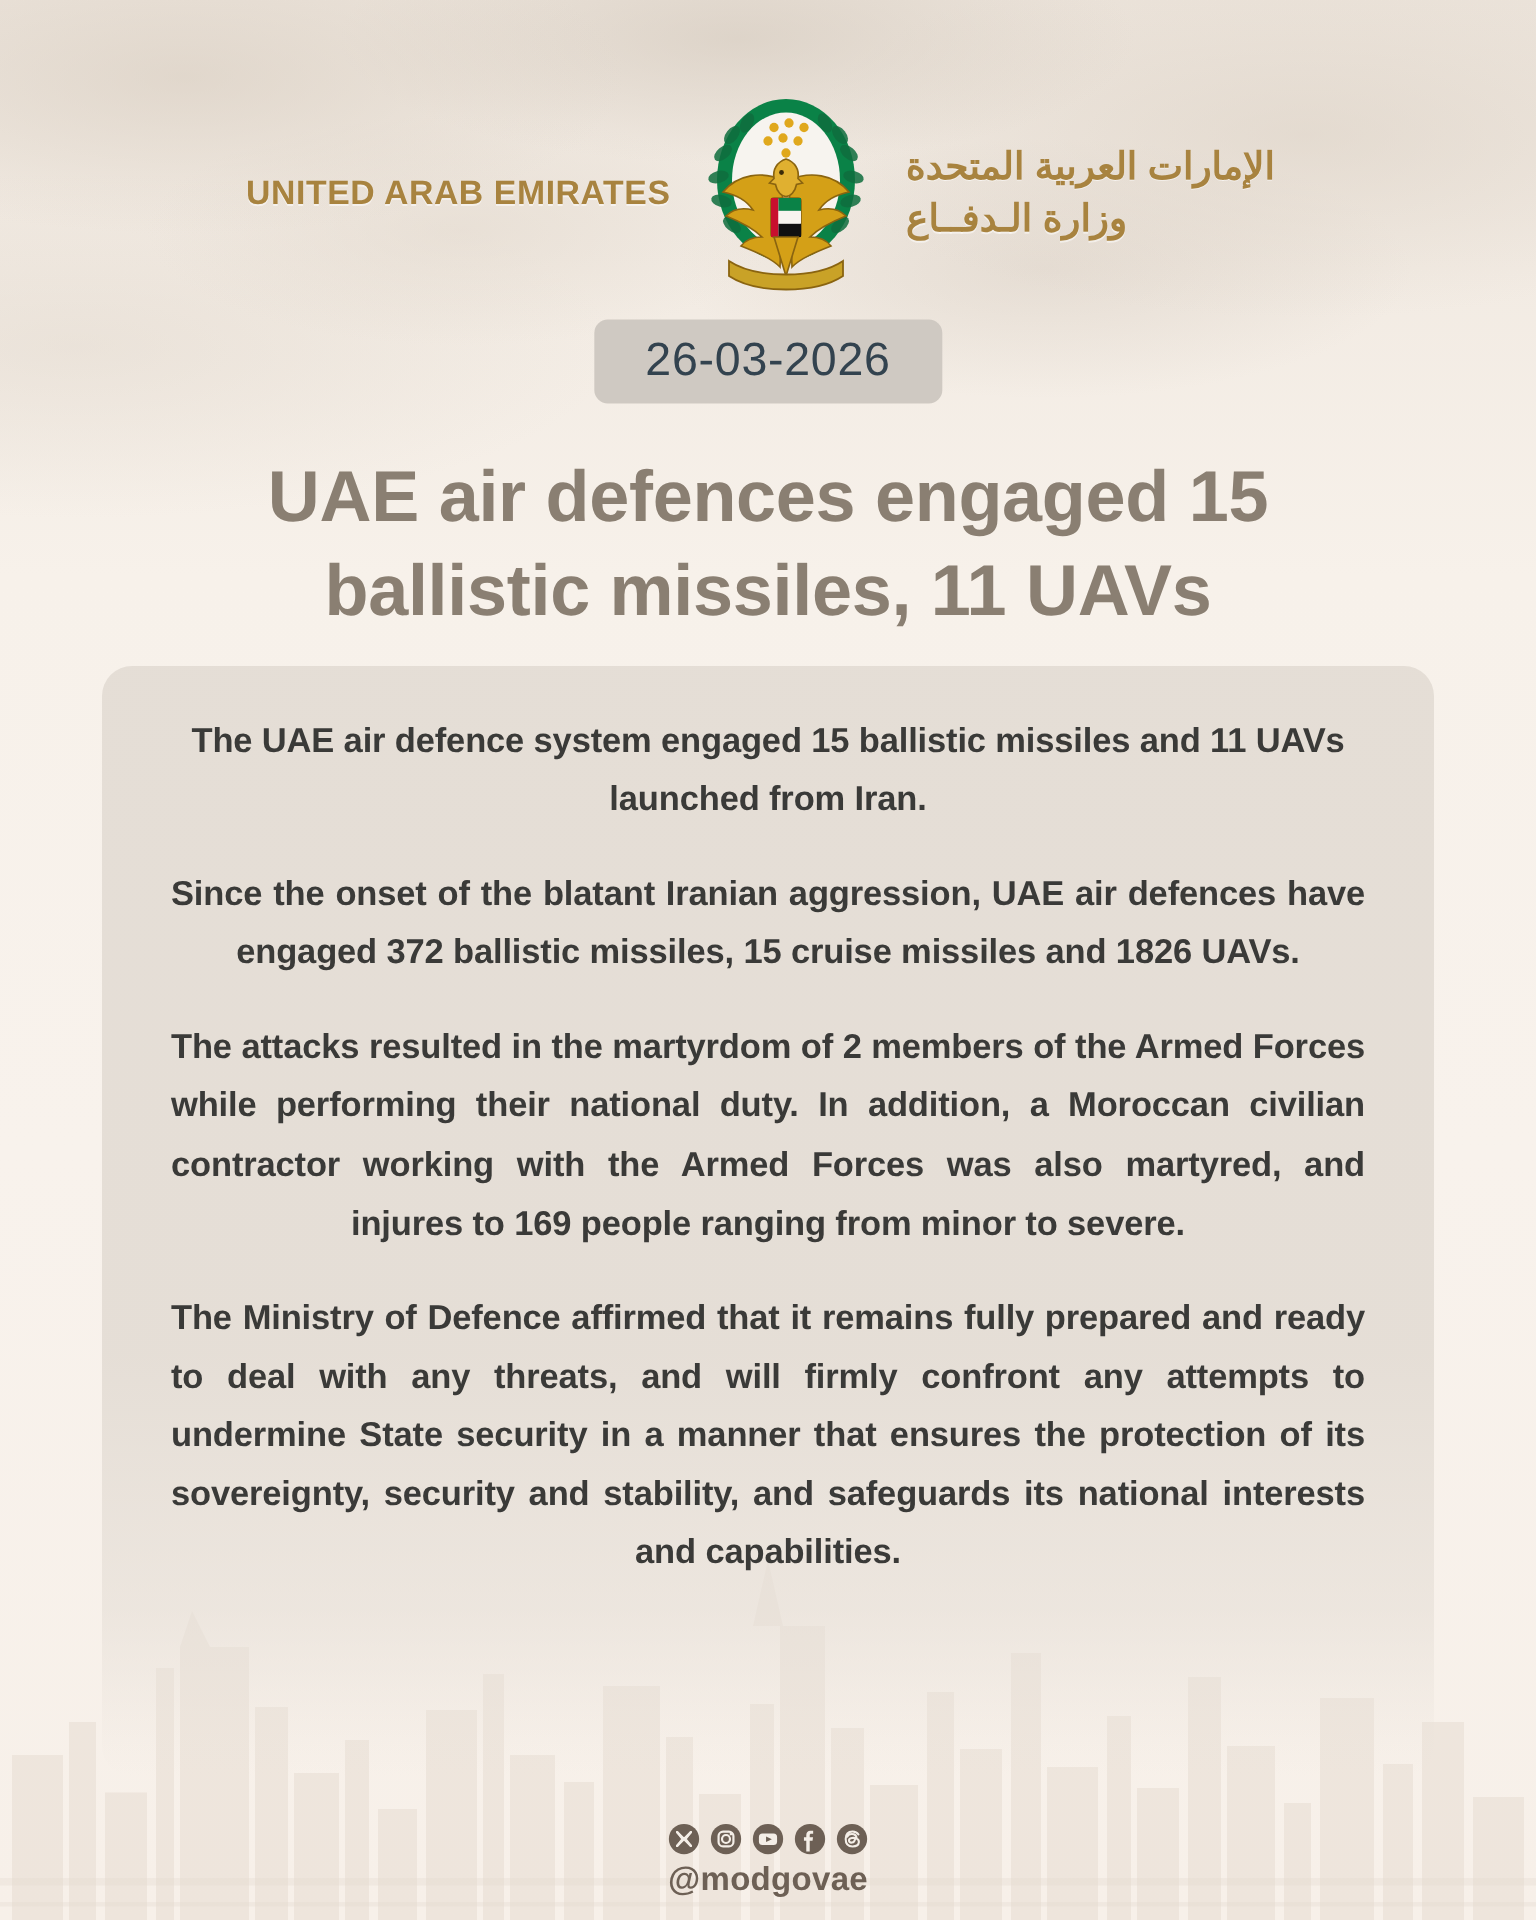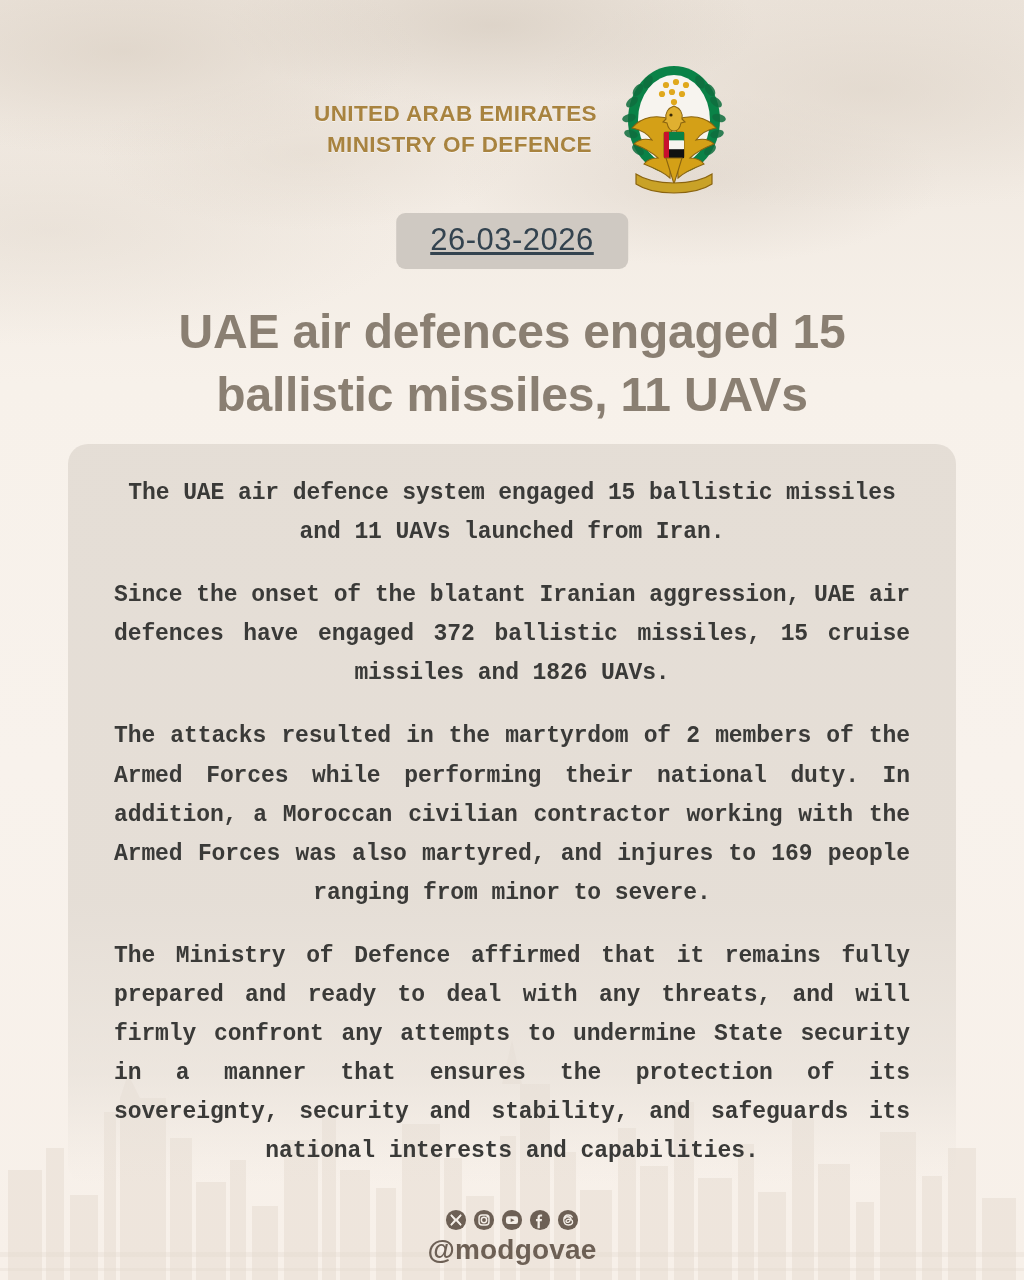--- a/index.html
+++ b/index.html
@@ -47,21 +47,20 @@
   }
   #emblem { width:120px; height:142px; flex:0 0 auto; }
 
   
   #date-badge {
     position:absolute; top:213px; left:50%; transform:translateX(-50%);
     background:#cfc9c2; border-radius:9px;
     padding:9px 34px 11px;
     font-size:31px; font-weight:400; letter-spacing:.5px;
     color:#33434f;
-    text-decoration:underline;
   }
 
   
   #headline {
     position:absolute; top:300px; left:96px; right:96px;
     text-align:center;
     font-size:48px; font-weight:700; line-height:1.32;
     letter-spacing:-.2px;
     color:#8a7f72;
   }
@@ -70,42 +69,41 @@
   #body-card {
     position:absolute; top:444px; left:68px; width:888px; height:740px;
     border-radius:20px;
     background:linear-gradient(180deg,
         rgba(228,221,213,.96) 0%,
         rgba(228,221,213,.94) 62%,
         rgba(230,223,215,.62) 85%,
         rgba(233,226,218,.12) 97%,
         rgba(233,226,218,0) 100%);
     padding:30px 46px 0;
-    font-family:Liberation Mono, monospace;
   }
   .para {
     color:#3a3a38;
     font-size:23px;
     font-weight:700;
     line-height:1.70;
     letter-spacing:-.1px;
   }
   .para + .para { margin-top:24px; }
   .para.center { text-align:center; }
   .para.justify { text-align:justify; text-align-last:center; }
 
   
   #footer {
     position:absolute; left:0; right:0; bottom:14px;
     display:flex; flex-direction:column; align-items:center; gap:3px;
   }
   #social-row { display:flex; gap:6px; align-items:center; }
   #social-row svg { display:block; }
   #handle {
-    font-size:28px; font-weight:700; letter-spacing:.2px;
+    font-size:22px; font-weight:700; letter-spacing:.2px;
     color:#6d6055;
   }
 </style>
 </head>
 <body>
 
 <div id="bg-sky"></div>
 
 <div id="bg-skyline">
   <svg viewBox="0 0 1024 260" preserveAspectRatio="none" aria-hidden="true">
@@ -150,21 +148,20 @@
       <rect x="0" y="232" width="1024" height="5"></rect>
       <rect x="0" y="248" width="1024" height="3"></rect>
     </g>
   </svg>
 </div>
 
 <div id="header">
 
   <div class="hdr-en">
     <div>UNITED ARAB EMIRATES</div>
-    <div>MINISTRY OF DEFENCE</div>
   </div>
 
   <div id="emblem">
     <svg viewBox="0 0 120 142" aria-hidden="true">
 
       <ellipse cx="60" cy="62" rx="46" ry="54" fill="#0a8247"></ellipse>
       <ellipse cx="60" cy="62" rx="36" ry="45" fill="#f7f4ef"></ellipse>
 
       <g fill="#0f6e3e" opacity="0.85">
         <ellipse cx="18" cy="44" rx="7" ry="4" transform="rotate(-40 18 44)"></ellipse>
@@ -207,20 +204,24 @@
       <rect x="55" y="74" width="15" height="8.6" fill="#0a8247"></rect>
       <rect x="55" y="82.6" width="15" height="8.6" fill="#f7f4ef"></rect>
       <rect x="55" y="91.2" width="15" height="8.8" fill="#111"></rect>
 
       <path d="M52 100 L60 126 L68 100 Z" fill="#d4a017" stroke="#8a6410" stroke-width="1.1"></path>
 
       <path d="M22 116 C40 128 80 128 98 116 L98 126 C80 138 40 138 22 126 Z" fill="#c9a227" stroke="#8a6410" stroke-width="1.2"></path>
     </svg>
   </div>
 
+  <div class="hdr-ar">
+    <div>الإمارات العربية المتحدة</div>
+    <div>وزارة الـدفــاع</div>
+  </div>
 </div>
 
 <div id="date-badge">26-03-2026</div>
 
 <h1 id="headline">UAE air defences engaged 15 ballistic missiles, 11 UAVs</h1>
 
 <div id="body-card">
   <p class="para center">The UAE air defence system engaged 15 ballistic missiles and 11 UAVs  launched from Iran.</p>
   <p class="para justify">Since the onset of the blatant Iranian aggression, UAE air defences have engaged 372 ballistic missiles, 15 cruise missiles and 1826 UAVs.</p>
   <p class="para justify">The attacks resulted in the martyrdom of 2 members of the Armed Forces while performing their national duty. In addition, a Moroccan civilian contractor working with the Armed Forces was also martyred, and injures to 169 people ranging from minor to severe.</p>

